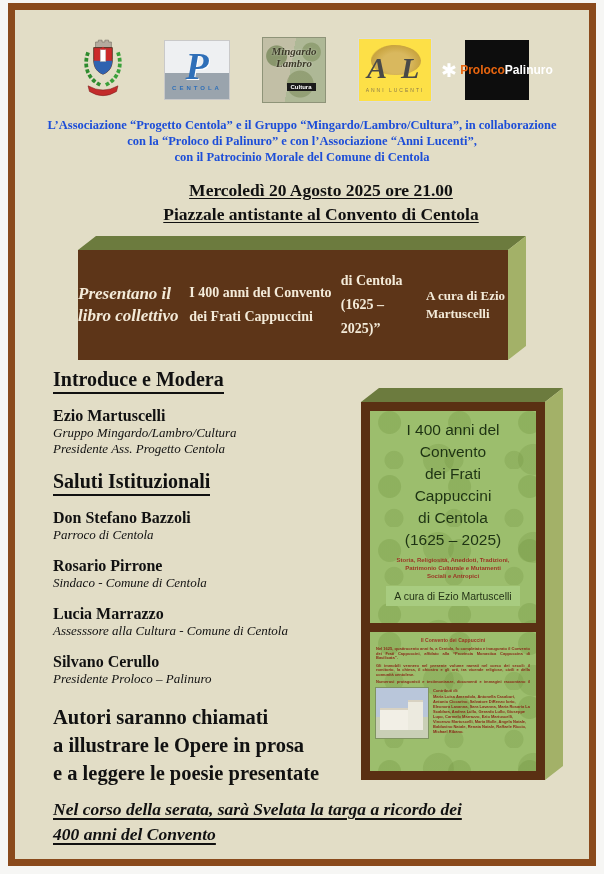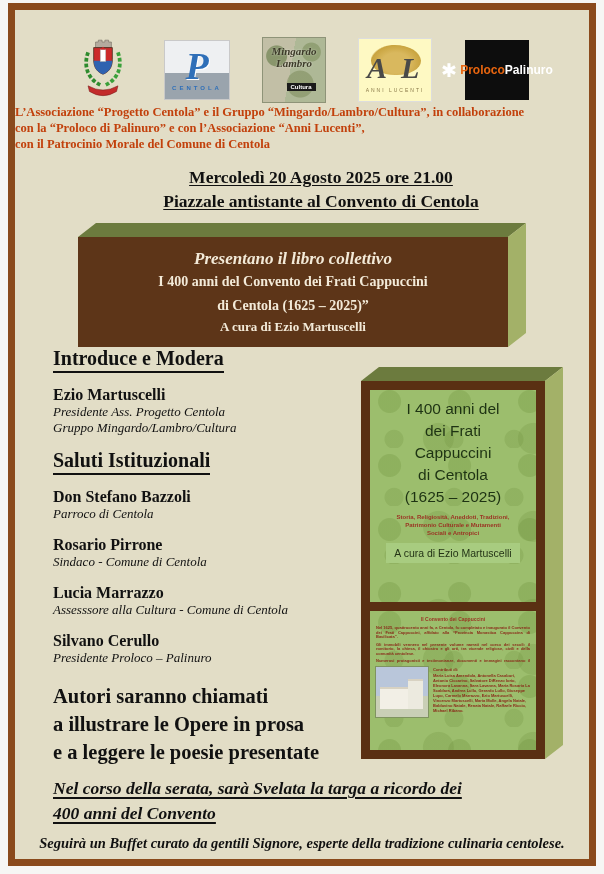--- a/index.html
+++ b/index.html
@@ -24,47 +24,47 @@
   .logo-mingardo{width:62px;height:64px;box-shadow:0 0 0 1px #8e9378;
     background-color:#c6cdae;
     background-image:
       radial-gradient(circle at 22% 28%, rgba(90,115,60,.55) 0 10px, transparent 11px),
       radial-gradient(circle at 78% 22%, rgba(110,130,75,.45) 0 9px, transparent 10px),
       radial-gradient(circle at 60% 72%, rgba(120,135,85,.5) 0 13px, transparent 14px),
       linear-gradient(100deg,#c2bfa6 0 45%,#aeb896 45% 100%);
     display:flex;flex-direction:column;align-items:center;justify-content:flex-start;}
   .map-title{font-style:italic;font-weight:bold;color:#3c3a28;font-size:11px;line-height:12px;text-align:center;margin-top:7px;text-shadow:0 0 2px rgba(255,255,255,.6);}
   .cultura-tag{margin-top:14px;margin-left:14px;background:#1a1a1a;color:#ffffff;font-family:"Liberation Sans",sans-serif;font-size:6px;font-weight:bold;padding:1px 4px;}
-  .logo-anni{width:72px;height:62px;background:#fef9c3;box-shadow:0 0 0 1px #ddd;overflow:hidden;}
+  .logo-anni{width:72px;height:62px;background:#fde047;box-shadow:0 0 0 1px #ddd;overflow:hidden;}
   .al-blob{position:absolute;left:12px;top:6px;width:50px;height:30px;border-radius:45% 55% 50% 50%;
     background:radial-gradient(ellipse at 50% 60%, #d9b85e 0 40%, #c9a43f 70%, rgba(201,164,63,0) 75%);}
   .al-script{position:absolute;left:8px;top:14px;font-style:italic;font-weight:bold;font-size:30px;color:#4a4a48;letter-spacing:14px;line-height:30px;}
   .al-cap{position:absolute;left:0;right:0;bottom:8px;text-align:center;font-family:"Liberation Sans",sans-serif;font-size:5px;letter-spacing:2px;color:#8a7a4a;}
   .logo-proloco{width:64px;height:60px;background:#0d0d0d;display:flex;align-items:center;justify-content:center;gap:3px;}
   .pp-star{color:#ffffff;font-size:19px;line-height:19px;font-family:"DejaVu Sans",sans-serif;}
   .pp-text{display:flex;font-family:"Liberation Sans",sans-serif;font-weight:bold;font-size:12px;line-height:12px;}
   .pp-1{color:#e8650f;}
   .pp-2{color:#ffffff;}
   
-  .intro{text-align:left;font-weight:bold;font-size:12.5px;line-height:16px;color:#c2410c;}
+  .intro{margin-top:13px;text-align:center;font-weight:bold;font-size:12.5px;line-height:16px;color:#1d4ed8;}
   .event{margin-top:13px;text-align:center;font-weight:bold;font-size:17.5px;line-height:24px;color:#111;padding-left:38px;}
   .event span{text-decoration:underline;text-underline-offset:2px;}
   
   .banner3d{position:relative;width:448px;height:124px;margin:10px auto 0 auto;}
   .bevel-top{position:absolute;left:0;top:0;width:100%;height:14px;background:#6c7b3e;
     clip-path:polygon(0 100%,18px 0,100% 0,calc(100% - 18px) 100%);}
   .bevel-right{position:absolute;right:0;top:0;width:18px;height:100%;background:#a3b168;
     clip-path:polygon(0 14px,100% 0,100% calc(100% - 14px),0 100%);}
   .banner-face{position:absolute;left:0;top:14px;right:18px;bottom:0;background:#5d3518;
-    display:flex;flex-direction:column;align-items:center;justify-content:center;color:#f3ead8;}
+    display:flex;align-items:center;justify-content:center;color:#f3ead8;}
   .b-intro{font-style:italic;font-weight:bold;font-size:17px;line-height:22px;}
   .b-title{font-weight:bold;font-size:14px;line-height:24px;}
   .b-curator{font-weight:bold;font-size:13px;line-height:18px;}
   
-  .main-row{display:flex;margin:0 26px 0 38px;}
+  .main-row{display:flex;margin:8px 26px 0 38px;}
   .left-col{flex:1;min-width:0;padding-right:8px;}
   .sec-heading{display:inline-block;font-weight:bold;font-size:20px;border-bottom:2px solid #111;padding-bottom:1px;margin:0 0 12px 0;color:#111;}
   .person{margin-bottom:13px;}
   .person .nm{font-weight:bold;font-size:16px;line-height:19px;color:#111;}
   .person .rl{font-style:italic;font-size:13px;line-height:16px;color:#111;}
   .sec2{margin-top:6px;}
   .authors-note{margin-top:16px;font-weight:bold;font-size:20.5px;line-height:28px;color:#111;}
   
   .book3d{position:relative;width:202px;height:392px;margin-top:20px;flex:0 0 auto;}
   .book3d .bevel-top{background:#6c7b3e;}
@@ -163,22 +163,22 @@
       <div class="b-curator">A cura di Ezio Martuscelli</div>
     </div>
   </div>
 
   <div class="main-row">
     <div class="left-col">
 
       <div><span class="sec-heading">Introduce e Modera</span></div>
       <div class="person">
         <div class="nm">Ezio Martuscelli</div>
+        <div class="rl">Gruppo Mingardo/Lambro/Cultura</div>
         <div class="rl">Presidente Ass. Progetto Centola</div>
-        <div class="rl">Gruppo Mingardo/Lambro/Cultura</div>
       </div>
 
       <div class="sec2"><span class="sec-heading">Saluti Istituzionali</span></div>
       <div class="person">
         <div class="nm">Don Stefano Bazzoli</div>
         <div class="rl">Parroco di Centola</div>
       </div>
       <div class="person">
         <div class="nm">Rosario Pirrone</div>
         <div class="rl">Sindaco - Comune di Centola</div>
@@ -200,20 +200,21 @@
     </div>
 
     <div class="book3d">
       <div class="bevel-top"></div>
       <div class="bevel-right"></div>
       <div class="book-face">
 
         <div class="cover cover-front">
           <div class="cv-title">
             <div>I 400 anni del</div>
+            <div>Convento</div>
             <div>dei Frati</div>
             <div>Cappuccini</div>
             <div>di Centola</div>
             <div>(1625 – 2025)</div>
           </div>
           <div class="cv-sub">
             <div>Storia, Religiosità, Aneddoti, Tradizioni,</div>
             <div>Patrimonio Culturale e Mutamenti</div>
             <div>Sociali e Antropici</div>
           </div>

